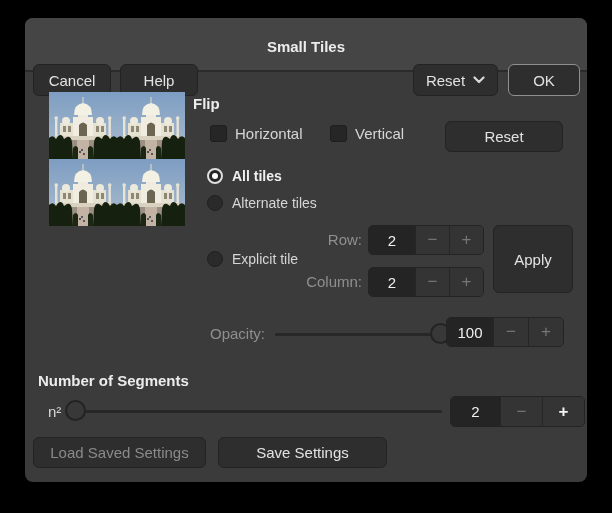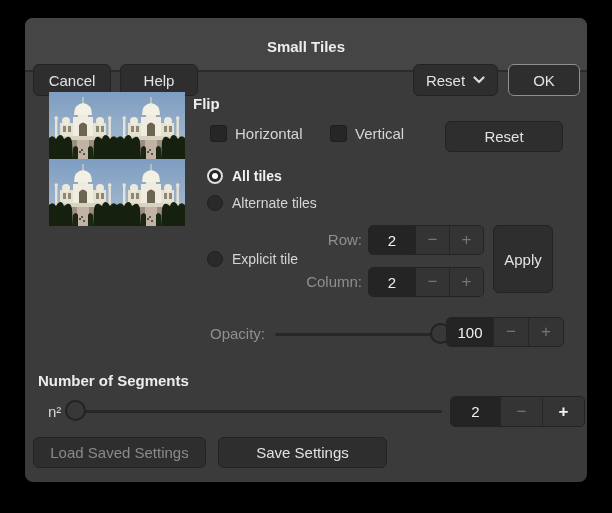--- a/index.html
+++ b/index.html
@@ -166,21 +166,21 @@
       <div class="sbtn" style="width:34px;">+</div>
     </div>
 
     <div class="lbl dim" style="left:260px;top:255px;width:77px;text-align:right;">Column:</div>
     <div class="spin" style="left:343px;top:249px;height:30px;">
       <div class="val" style="width:46px;">2</div>
       <div class="sbtn" style="width:34px;">−</div>
       <div class="sbtn" style="width:34px;">+</div>
     </div>
 
-    <div class="btn body-btn" style="left:468px;top:207px;width:60px;height:68px;">Apply</div>
+    <div class="btn body-btn" style="left:468px;top:207px;width:80px;height:68px;">Apply</div>
 
     <div class="lbl dim" style="left:185px;top:307px;">Opacity:</div>
     <div class="hslider" style="left:250px;top:304px;width:172px;">
       <div class="track"></div>
       <div class="thumb" style="right:-4px;"></div>
     </div>
     <div class="spin" style="left:421px;top:299px;height:30px;justify-content:center;">
       <div class="val" style="width:46px;">100</div>
       <div class="sbtn" style="width:35px;">−</div>
       <div class="sbtn" style="width:35px;">+</div>

